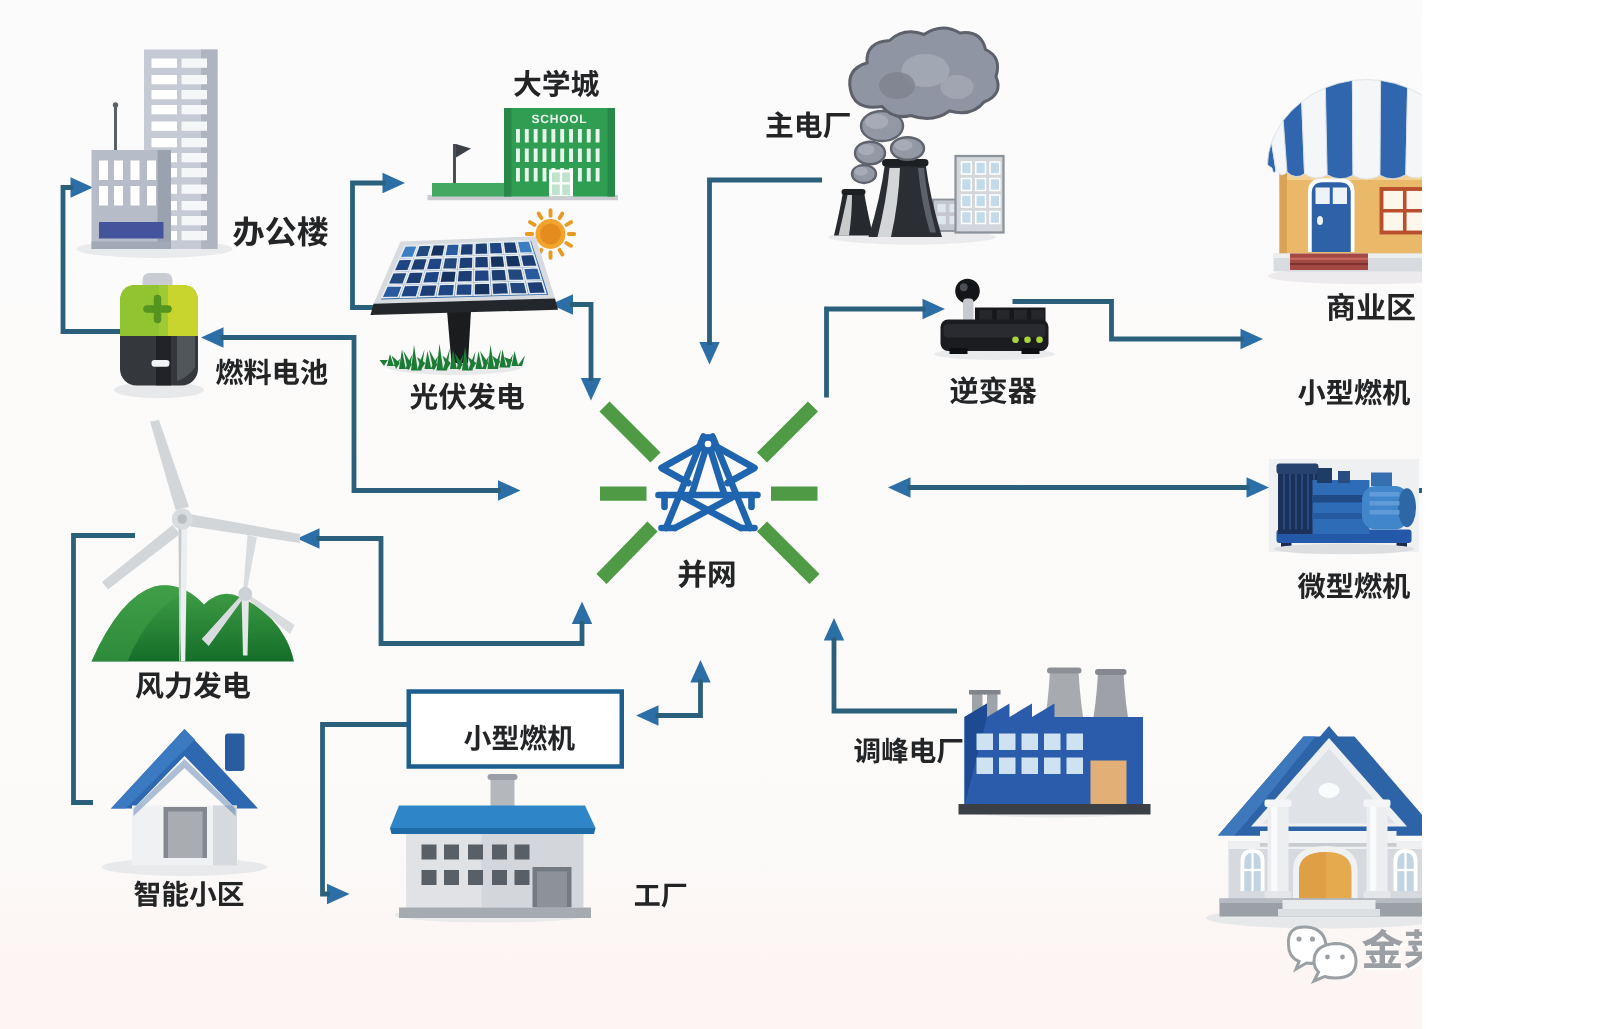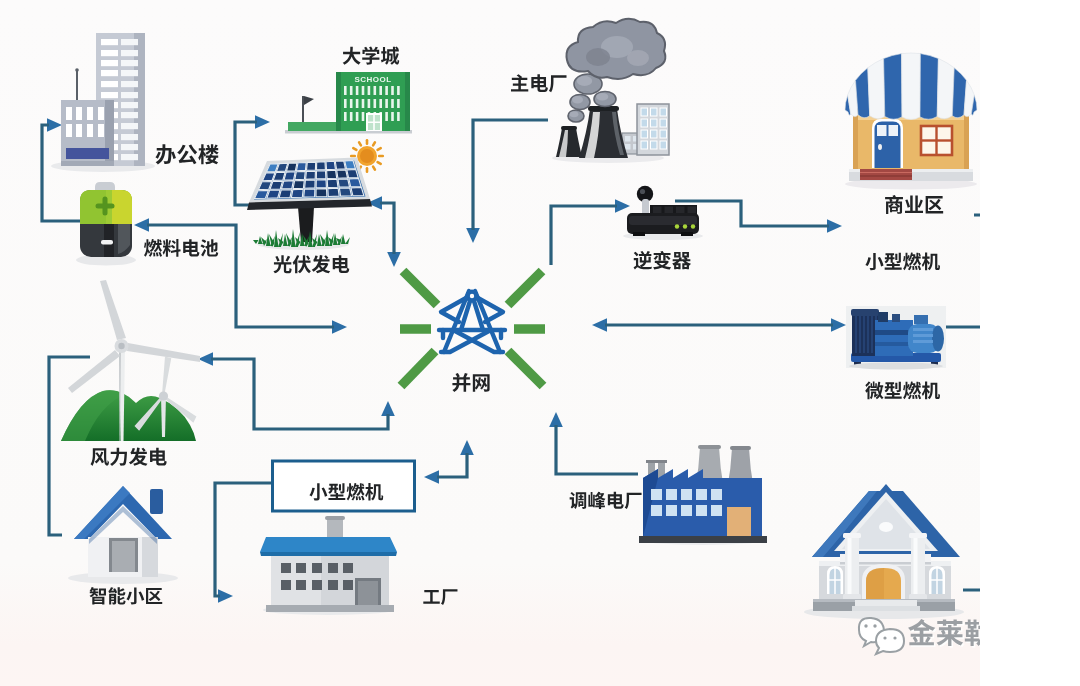--- a/index.html
+++ b/index.html
@@ -1,17 +1,17 @@
 <!DOCTYPE html>
 <html><head><meta charset="utf-8">
 <style>
 html,body{margin:0;padding:0;}
 #wrap{position:relative;width:948px;height:686px;overflow:hidden;
 background:linear-gradient(180deg,#fcfbfb 0%,#fbfaf9 82%,#fcf5f3 94%,#fdf5f3 100%);
-font-family:"Liberation Sans",sans-serif;padding-left:32px;}
+font-family:"Liberation Sans",sans-serif;}
 svg{position:absolute;left:0;top:0;}
 </style></head>
 <body>
 <div id="wrap">
 <svg width="1080" height="686" viewBox="0 0 1080 686">
 <defs>
         <path id="c4E1A" d="M64 606C109 483 163 321 184 224L304 268C279 363 221 520 174 639ZM833 636C801 520 740 377 690 283V837H567V77H434V837H311V77H51V-43H951V77H690V266L782 218C834 315 897 458 943 585Z"></path>
         <path id="c4E3B" d="M345 782C394 748 452 701 494 661H95V543H434V369H148V253H434V60H52V-58H952V60H566V253H855V369H566V543H902V661H585L638 699C595 746 509 810 444 851Z"></path>
         <path id="c4F0F" d="M724 779C764 723 811 647 831 600L929 658C907 705 857 777 816 830ZM250 850C199 705 112 560 21 468C41 438 75 371 86 341C108 364 129 389 150 417V-89H271V607C307 674 339 745 365 814ZM555 848V594V571H318V452H548C530 300 473 130 303 -12C336 -33 379 -65 402 -91C529 15 598 140 636 266C691 116 769 -7 882 -87C902 -54 943 -6 972 18C832 103 741 266 691 452H953V571H677V593V848Z"></path>
         <path id="c5149" d="M121 766C165 687 210 583 225 518L342 565C325 632 275 731 230 807ZM769 814C743 734 695 630 654 563L758 523C801 585 852 682 896 771ZM435 850V483H49V370H294C280 205 254 83 23 14C50 -10 83 -59 96 -91C360 -2 405 159 423 370H565V67C565 -49 594 -86 707 -86C728 -86 804 -86 827 -86C926 -86 957 -39 969 136C937 144 885 165 859 185C855 48 849 26 816 26C798 26 739 26 724 26C692 26 686 32 686 68V370H953V483H557V850Z"></path>

